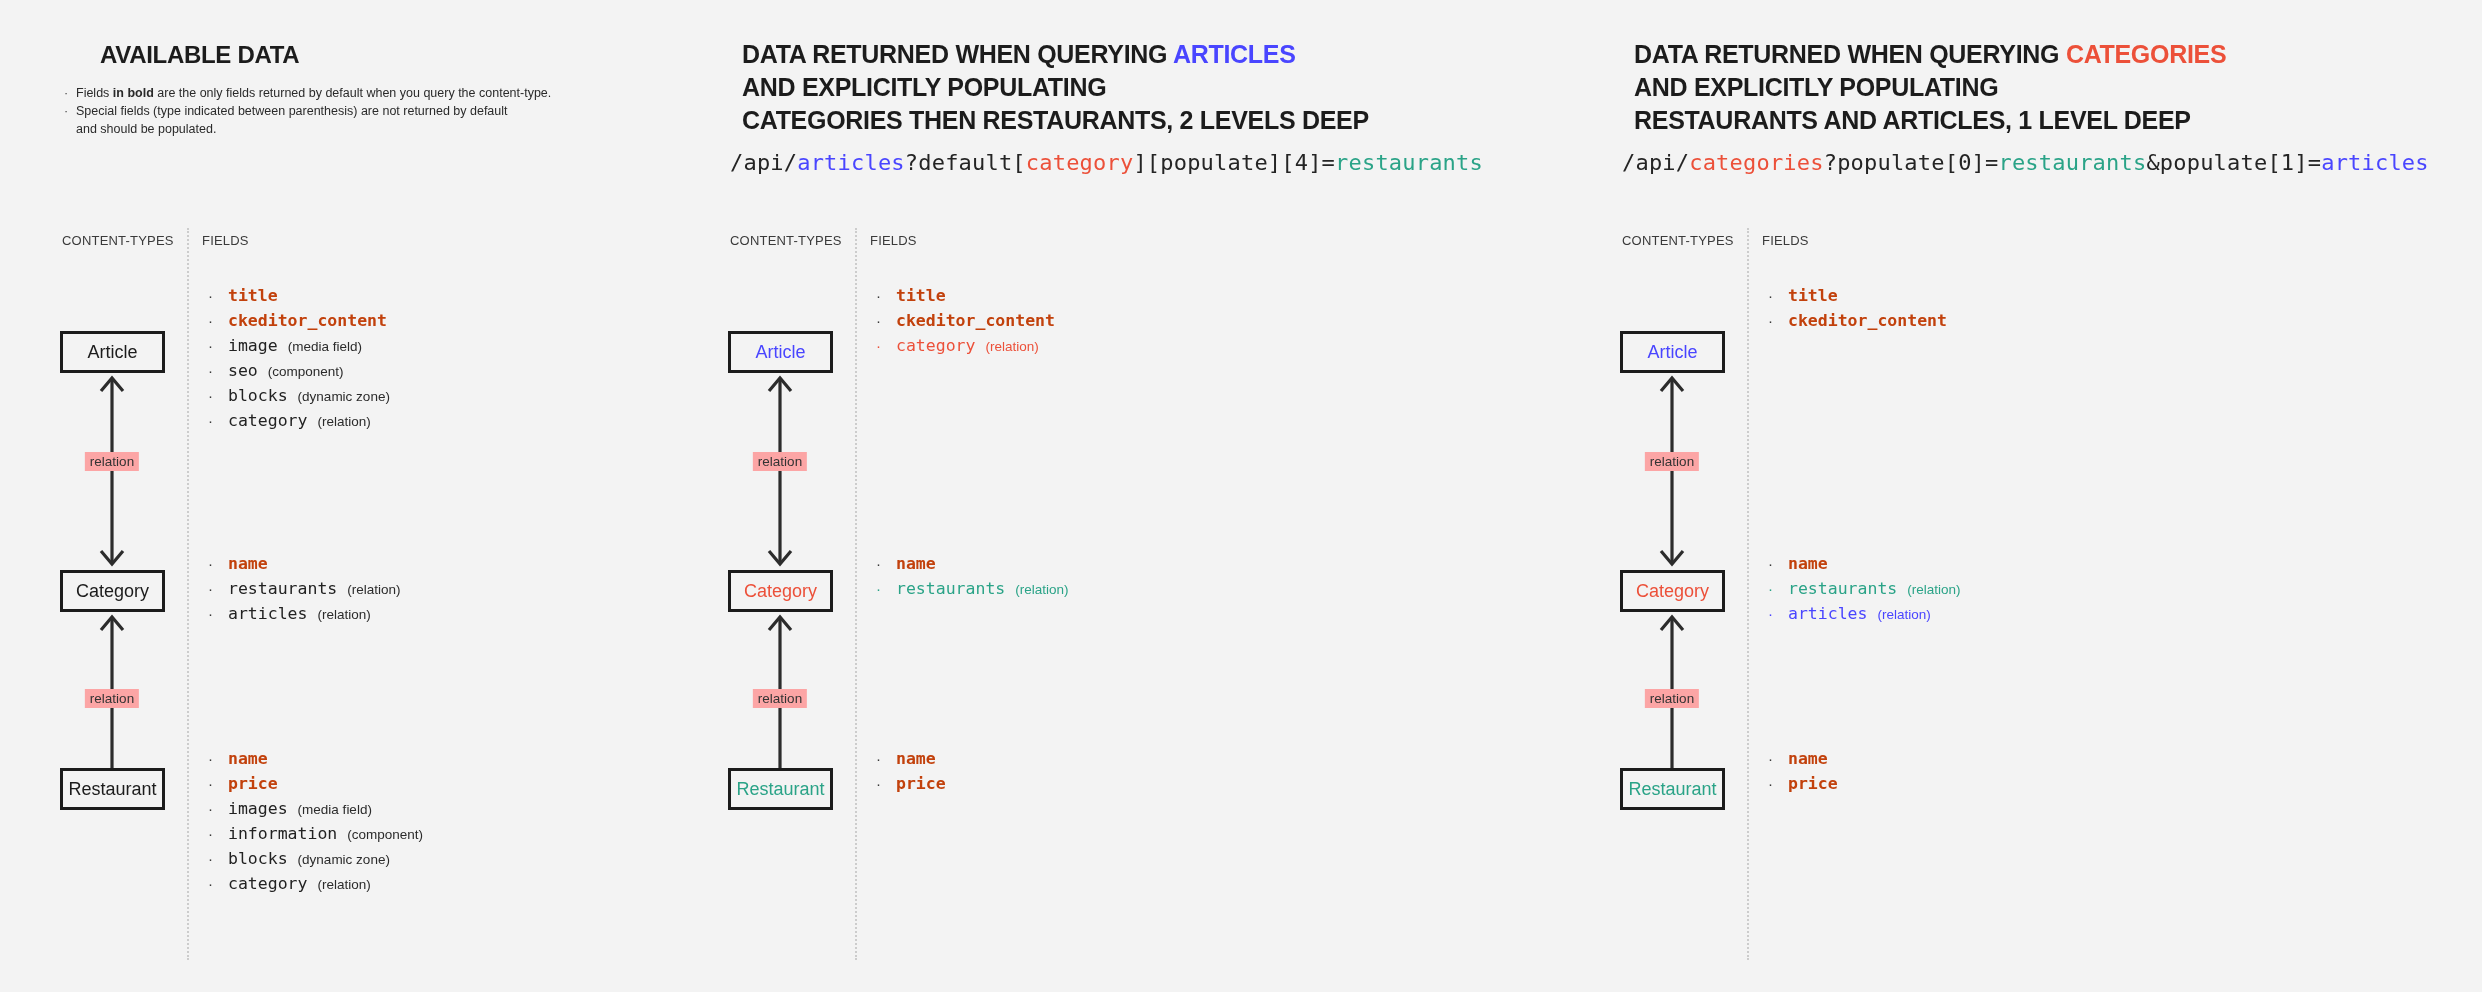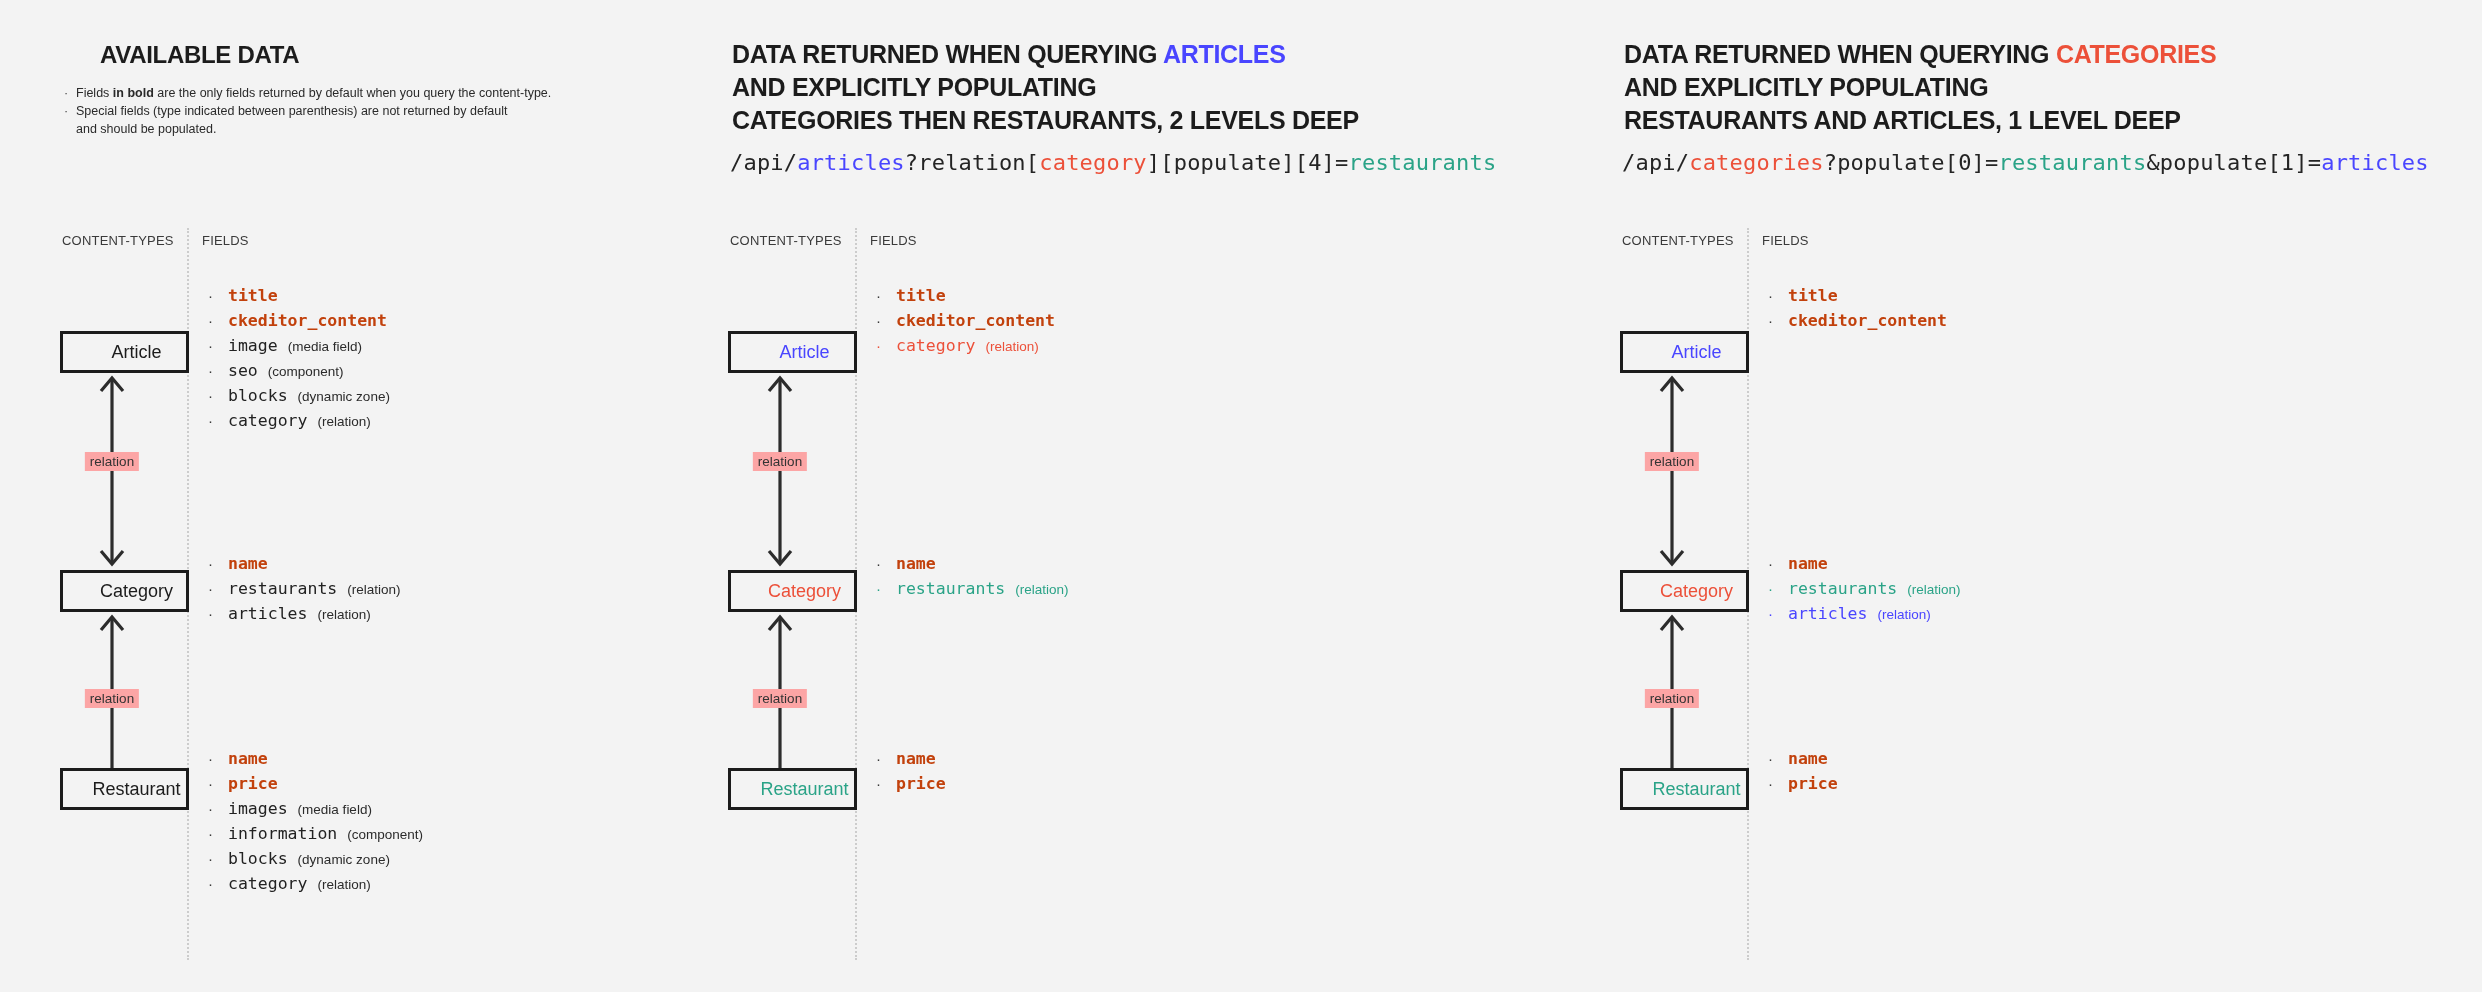--- a/index.html
+++ b/index.html
@@ -6,21 +6,21 @@
   #canvas{
     position:relative;width:2482px;height:992px;background:#f3f3f3;
     font-family:"Liberation Sans",sans-serif;color:#1e1e1e;overflow:hidden;
   }
   .panel{position:absolute;top:0;height:992px;}
   #panel-0{left:62px;width:640px;}
   #panel-1{left:730px;width:820px;}
   #panel-2{left:1622px;width:850px;}
 
   
-  .title{position:absolute;left:2px;top:38px;font-weight:bold;color:#1c1c1c;letter-spacing:-0.3px;}
+  .title{position:absolute;left:12px;top:38px;font-weight:bold;color:#1c1c1c;letter-spacing:-0.3px;}
   #panel-0 .title{left:38px;top:40px;font-size:24px;line-height:30px;}
   .panel-query .title{font-size:25px;line-height:33px;}
   .title-line{white-space:nowrap;}
 
   
   .notes{position:absolute;left:2px;top:84px;margin:0;padding:0;list-style:none;
          font-size:12.5px;line-height:18px;color:#2a2a2a;}
   .notes li{display:flex;}
   .note-bullet{width:12px;flex:0 0 12px;color:#444;}
 
@@ -29,21 +29,21 @@
        font-size:22px;letter-spacing:0.2px;color:#242424;white-space:nowrap;}
 
   
   .col-label{position:absolute;top:233px;font-size:13px;color:#3a3a3a;letter-spacing:0.2px;white-space:nowrap;text-align:right;}
   .col-left{left:0;}
   .col-right{left:140px;}
   .divider{position:absolute;left:125px;top:228px;height:732px;width:0;border-left:2px dotted #cccccc;}
 
   
   .node{position:absolute;left:-2px;width:99px;height:36px;border:3px solid #1b1b1b;
-        display:flex;align-items:center;justify-content:center;background:#f3f3f3;padding-left:24px;}
+        display:flex;align-items:center;justify-content:center;background:#f3f3f3;}
   .node-label{font-size:18px;white-space:nowrap;}
   .node-0{top:331px;}
   .node-1{top:570px;}
   .node-2{top:768px;}
 
   
   .arrow{position:absolute;left:32px;width:36px;}
   .arrow-0{top:374px;height:194px;}
   .arrow-1{top:613px;height:194px;}
   .arrow path{stroke:#2c2c2c;stroke-width:3.2;fill:none;stroke-linejoin:miter;}
@@ -185,21 +185,21 @@
         </li>
       </ul>
   </section>
 
   <section class="panel panel-query" id="panel-1">
     <div class="title">
         <div class="title-line"><span>DATA RETURNED WHEN QUERYING </span><span style="color: rgb(73, 69, 255);">ARTICLES</span></div>
         <div class="title-line"><span>AND EXPLICITLY POPULATING</span></div>
         <div class="title-line"><span>CATEGORIES THEN RESTAURANTS, 2 LEVELS DEEP</span></div>
       </div>
-    <div class="url"><span>/api/</span><span style="color: rgb(73, 69, 255);">articles</span><span>?relation[</span><span style="color: rgb(236, 80, 57);">category</span><span>][populate][4]=</span><span style="color: rgb(42, 163, 135);">restaurants</span></div>
+    <div class="url"><span>/api/</span><span style="color: rgb(73, 69, 255);">articles</span><span>?default[</span><span style="color: rgb(236, 80, 57);">category</span><span>][populate][4]=</span><span style="color: rgb(42, 163, 135);">restaurants</span></div>
     <div class="col-label col-left">CONTENT-TYPES</div>
     <div class="col-label col-right">FIELDS</div>
     <div class="divider"></div>
 
     <div class="node node-0">
       <span class="node-label" style="color: rgb(73, 69, 255);">Article</span>
     </div>
     <svg class="arrow arrow-0" viewBox="0 0 36 194">
       <path d="M18 4 L18 190"></path>
         <path d="M7 17 L18 4 L29 17"></path>

